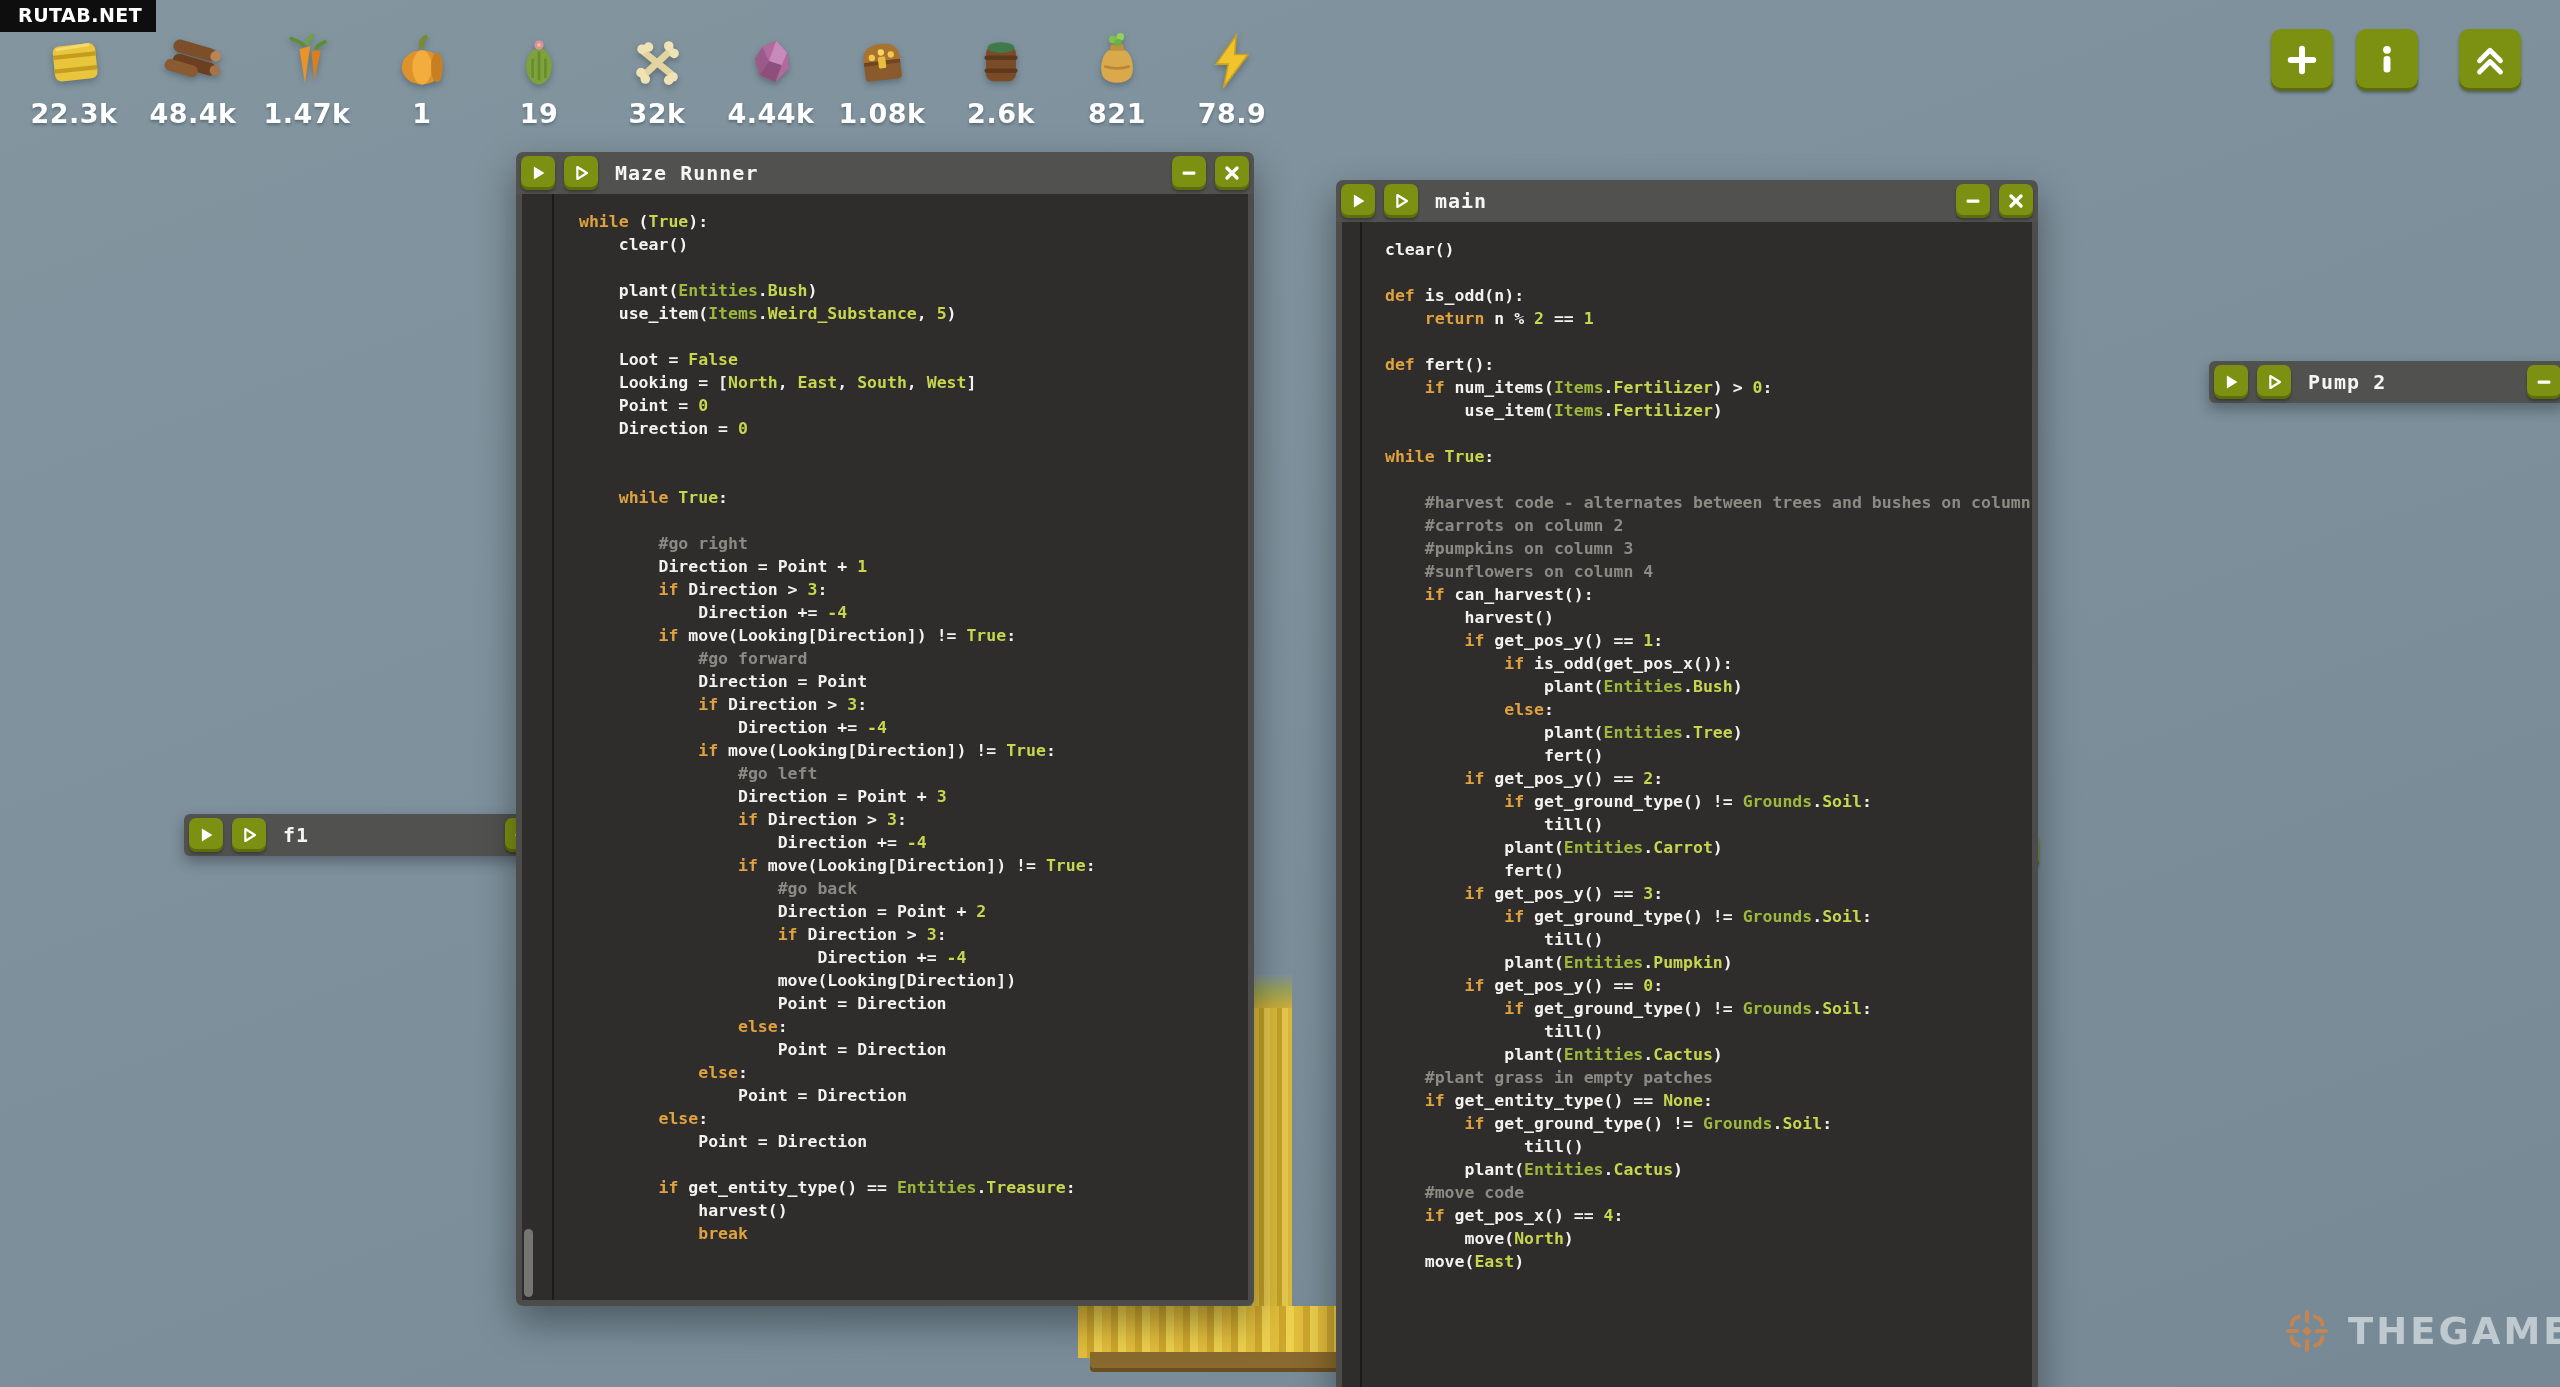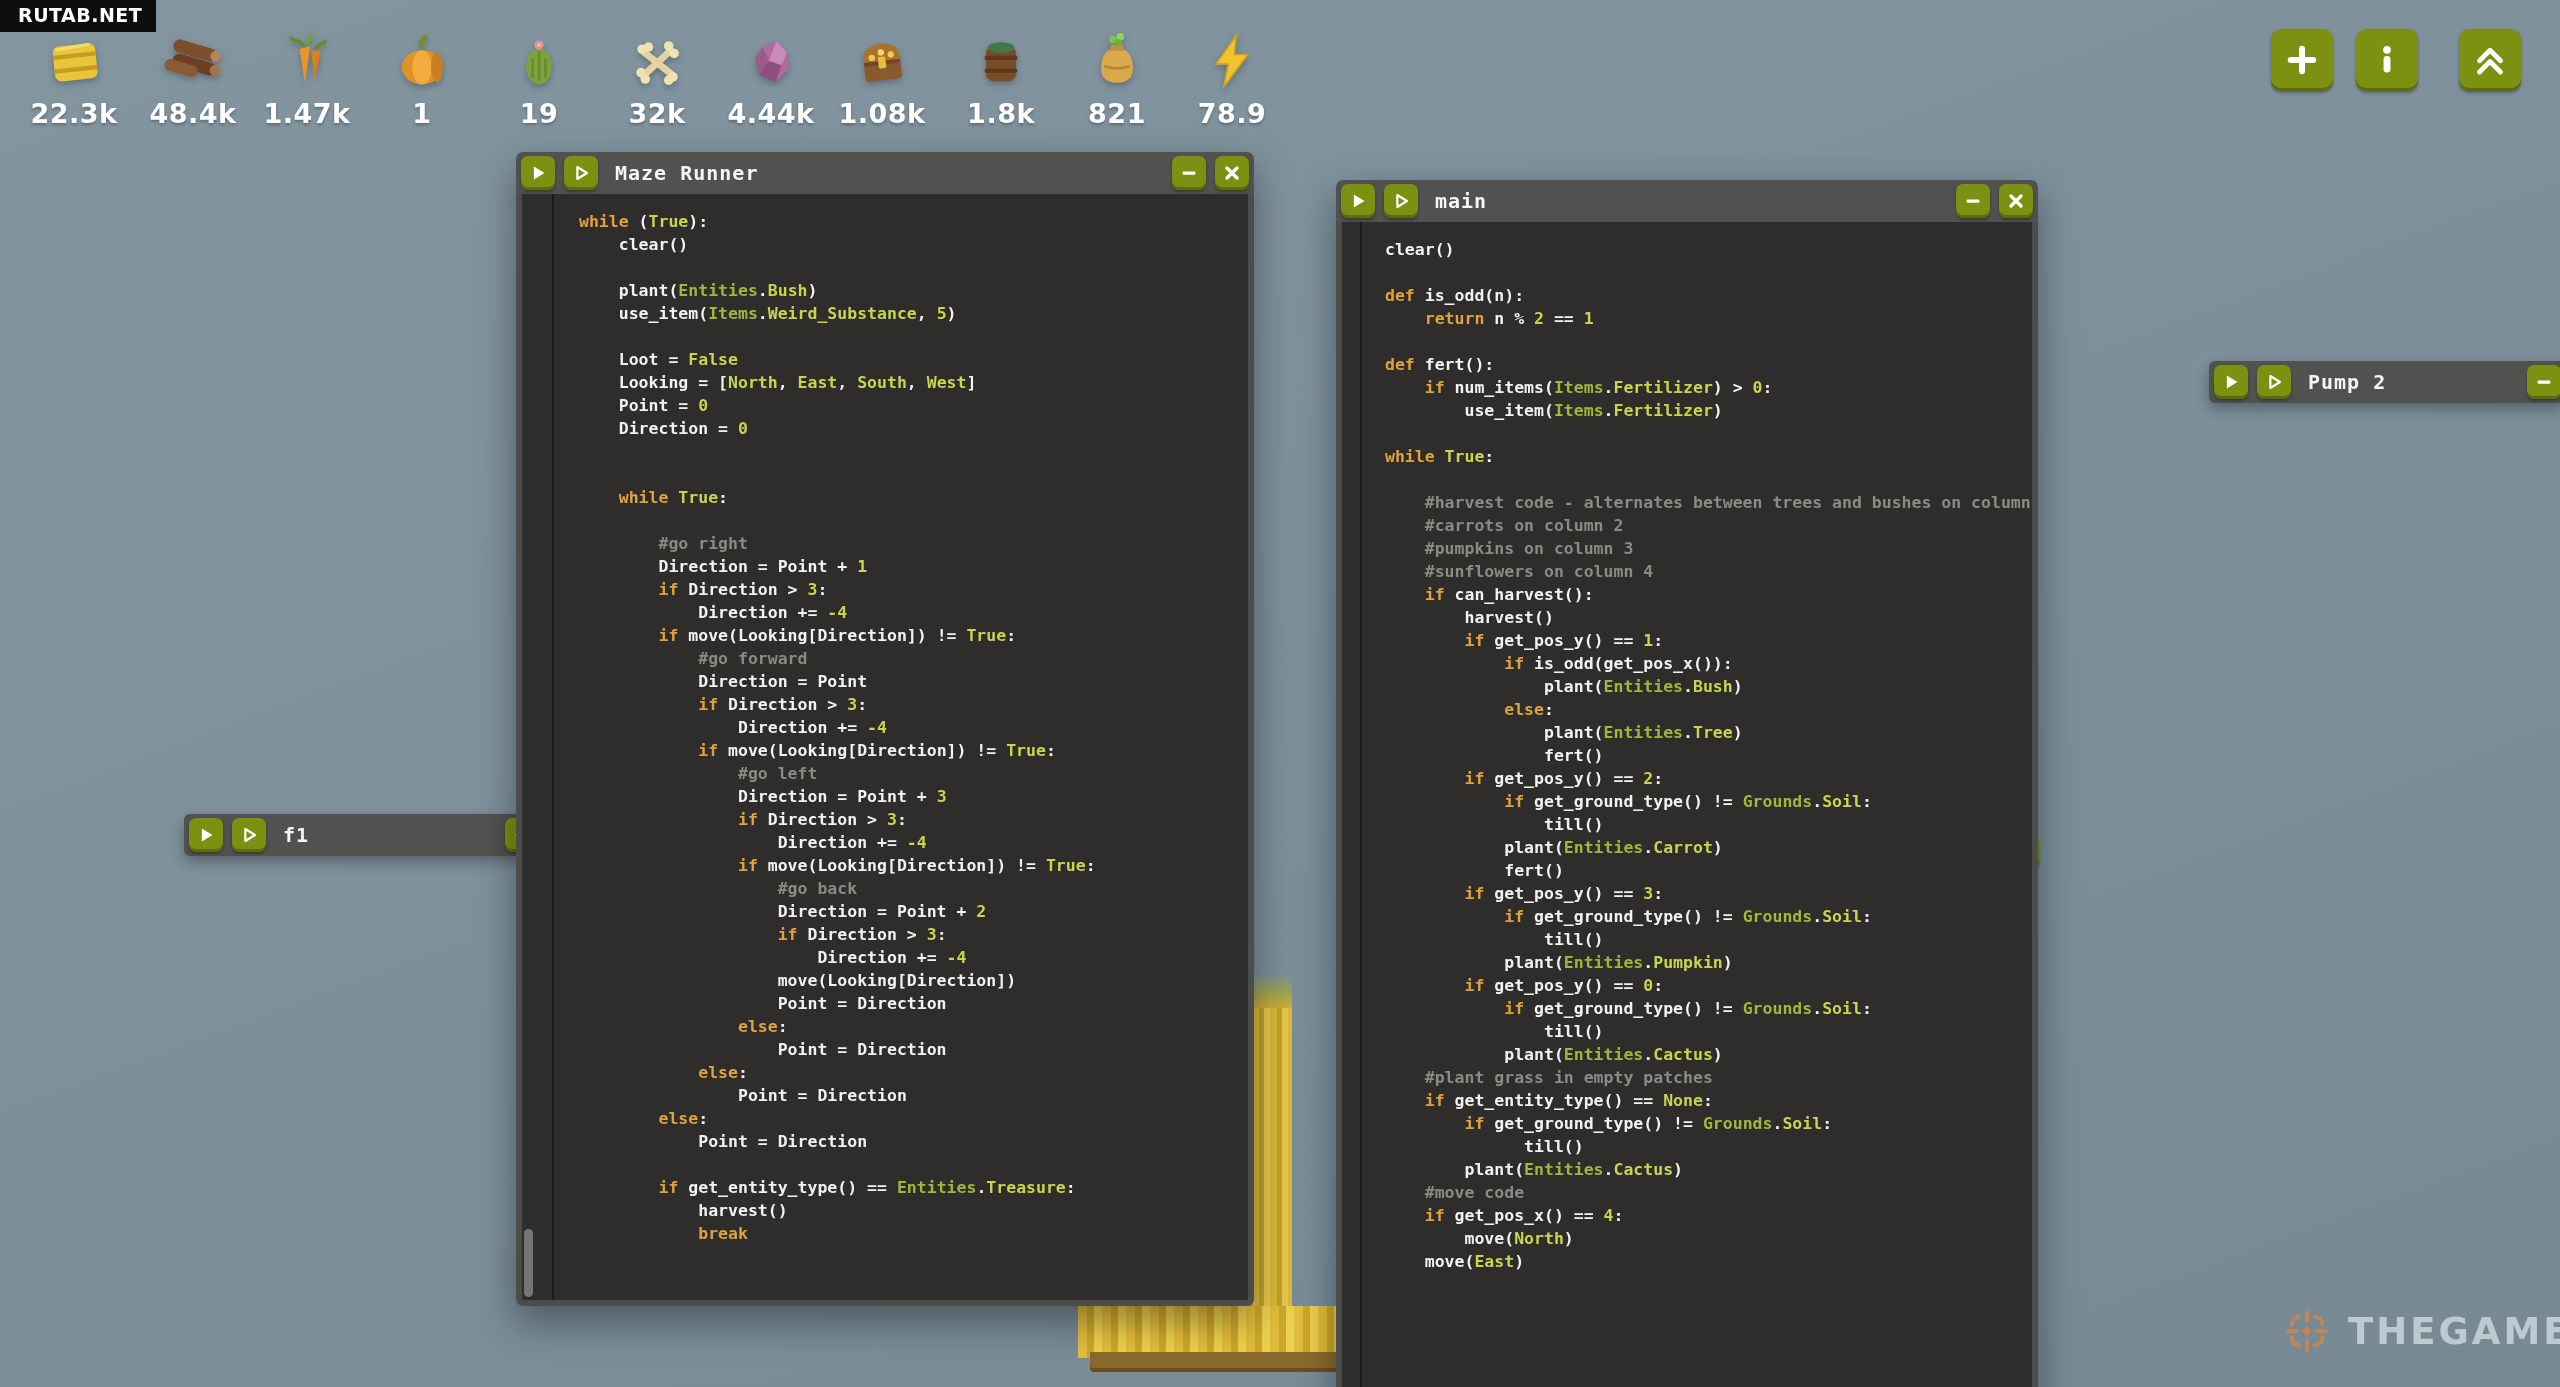--- a/index.html
+++ b/index.html
@@ -134,21 +134,21 @@
             <circle cx="21" cy="25" r="3" fill="#f0c84e"></circle>
             <circle cx="39" cy="24" r="3" fill="#f0c84e"></circle>
             <circle cx="30" cy="21" r="3" fill="#f6d765"></circle>
           </g>
         </svg><div class="res-val">1.08k</div></div>
       <div class="res-item" style="left: 939px;"><svg class="res-icon" viewBox="0 0 60 60">
           <rect x="16" y="15" width="28" height="33" rx="7" fill="#7a4c26"></rect>
           <rect x="14.5" y="24" width="31" height="4.2" rx="2" fill="#5e381c"></rect>
           <rect x="14.5" y="36" width="31" height="4.2" rx="2" fill="#5e381c"></rect>
           <ellipse cx="30" cy="16.5" rx="12.5" ry="5" fill="#3f7a4a"></ellipse>
-        </svg><div class="res-val">1.8k</div></div>
+        </svg><div class="res-val">2.6k</div></div>
       <div class="res-item" style="left: 1055px;"><svg class="res-icon" viewBox="0 0 60 60">
           <path d="M22 19 Q17 23 15.5 31 Q13.5 45 22 48 Q30 51 38 48 Q46.5 45 44.5 31 Q43 23 38 19 Z" fill="#d9a94c"></path>
           <path d="M23 19 L37 19 L35.5 13.5 L24.5 13.5 Z" fill="#c2903a"></path>
           <path d="M18 34 Q30 38 42 34" stroke="#b98634" stroke-width="2.4" fill="none"></path>
           <circle cx="26" cy="9" r="3.6" fill="#7fc24c"></circle>
           <circle cx="33" cy="6.5" r="3.6" fill="#8fd45a"></circle>
           <circle cx="31" cy="12" r="3.6" fill="#6fae42"></circle>
         </svg><div class="res-val">821</div></div>
       <div class="res-item" style="left: 1170px;"><svg class="res-icon" viewBox="0 0 60 60">
           <path d="M34 5 L15 32 L26.5 32 L22 54 L45 23 L32.5 23 Z" fill="#f1c42e" stroke="#caa01d" stroke-width="1.5"></path>

